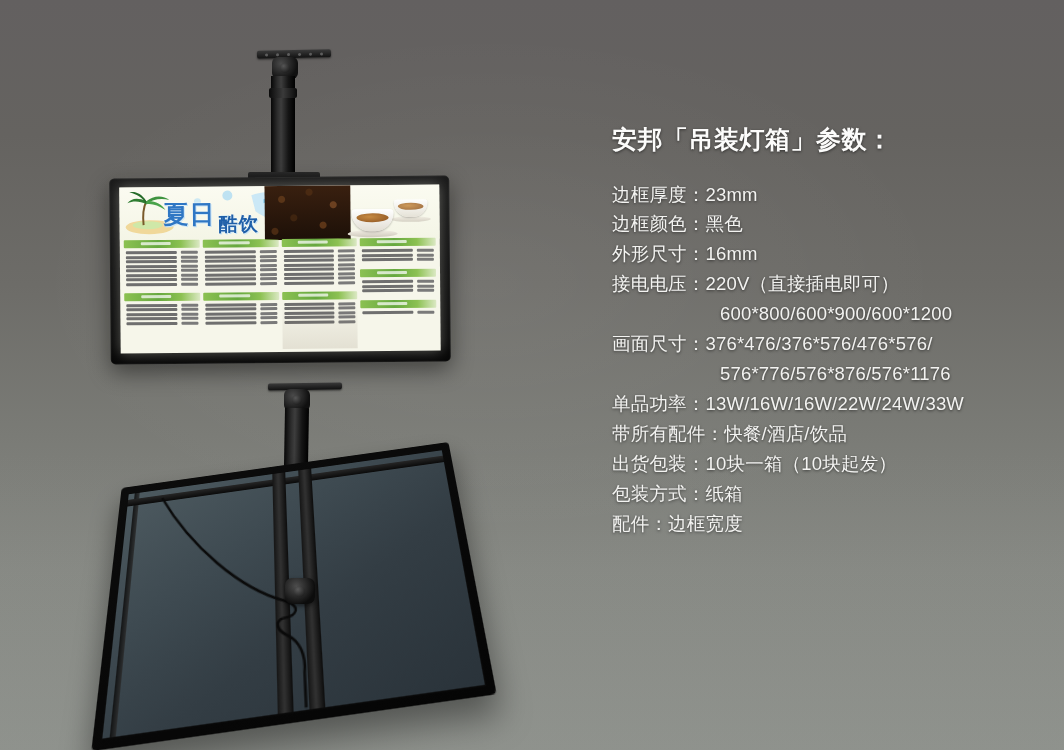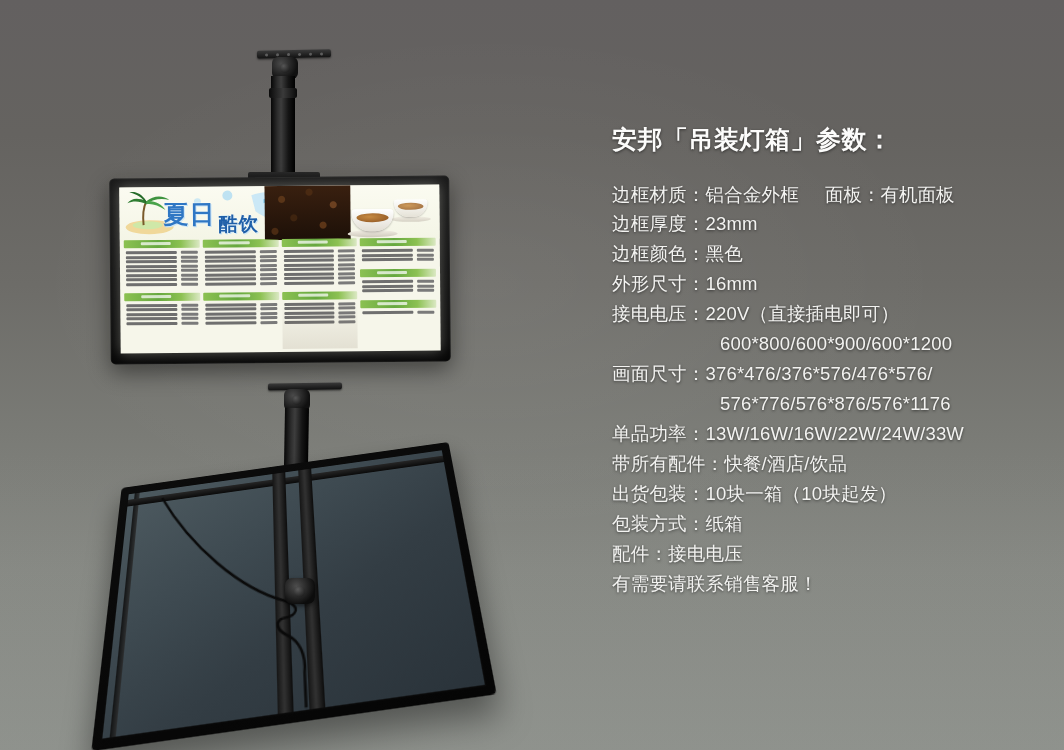--- a/index.html
+++ b/index.html
@@ -564,32 +564,28 @@
     </div>
   </div>
 
   <div class="hub-low">
     <div class="pin"></div>
   </div>
 
   <div class="specs">
     <div class="spec-title">安邦「吊装灯箱」参数：</div>
     <div>
-      <div class="spec-line">
-        <span class="lbl">边框材质：铝合金外框</span><span class="gap"></span><span>面板：有机面板</span>
-      </div>
       <div class="spec-line"><span class="lbl">边框厚度：23mm</span></div>
       <div class="spec-line"><span class="lbl">边框颜色：黑色</span></div>
       <div class="spec-line"><span class="lbl">外形尺寸：16mm</span></div>
       <div class="spec-line"><span class="lbl">接电电压：220V（直接插电即可）</span></div>
       <div class="spec-line indent"><span class="lbl">600*800/600*900/600*1200</span></div>
       <div class="spec-line"><span class="lbl">画面尺寸：376*476/376*576/476*576/</span></div>
       <div class="spec-line indent"><span class="lbl">576*776/576*876/576*1176</span></div>
       <div class="spec-line"><span class="lbl">单品功率：13W/16W/16W/22W/24W/33W</span></div>
       <div class="spec-line"><span class="lbl">带所有配件：快餐/酒店/饮品</span></div>
       <div class="spec-line"><span class="lbl">出货包装：10块一箱（10块起发）</span></div>
       <div class="spec-line"><span class="lbl">包装方式：纸箱</span></div>
-      <div class="spec-line"><span class="lbl">配件：接电电压</span></div>
-      <div class="spec-line"><span class="lbl">有需要请联系销售客服！</span></div>
+      <div class="spec-line"><span class="lbl">配件：边框宽度</span></div>
     </div>
   </div>
 
 </div>
 
 </body></html>

